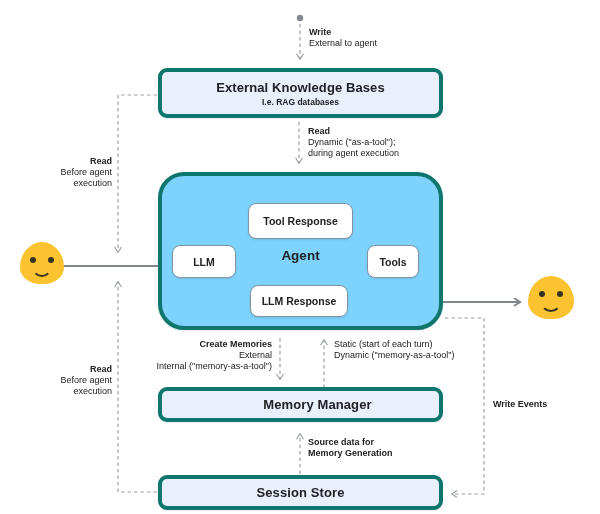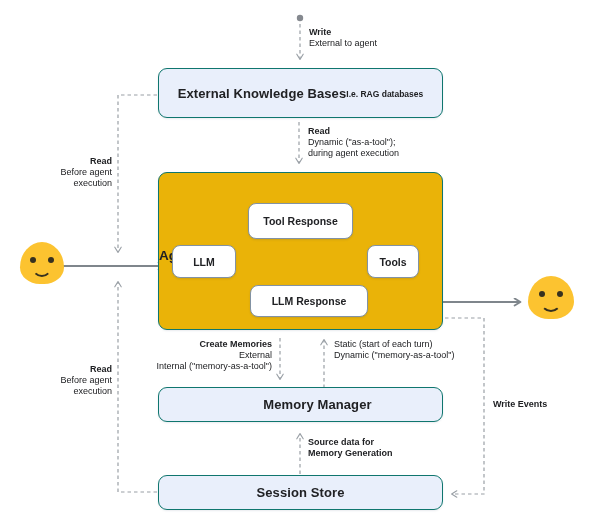--- a/index.html
+++ b/index.html
@@ -3,25 +3,25 @@
 <meta charset="utf-8">
 <style>
   html,body{margin:0;padding:0;background:#ffffff;}
   .canvas{
     position:relative;width:600px;height:514px;background:#ffffff;overflow:hidden;
     font-family:"Liberation Sans", sans-serif;color:#202124;
   }
   .wires{position:absolute;left:0;top:0;}
   .node{position:absolute;box-sizing:border-box;border-radius:9px;}
   .outer{
-    background:#e9effb;border:1px solid #0f766e;
+    background:#e9effb;border:4px solid #0f766e;
     box-shadow:0 1px 2px rgba(100,110,140,.14);
-    display:flex;align-items:center;justify-content:center;
+    display:flex;flex-direction:column;align-items:center;justify-content:center;
   }
-  .outer.agent-box{background:#eab308;justify-content:flex-start;}
+  .outer.agent-box{background:#7dd3fc;justify-content:center;border-radius:26px;}
   .node-title{font-size:13px;font-weight:700;letter-spacing:.1px;}
   .node-sub{font-size:8.5px;font-weight:700;margin-top:2px;}
   .agent-title{margin-top:9px;font-size:13.5px;font-weight:700;}
   .inner{
     background:#ffffff;border:1.5px solid #8292a3;border-radius:8px;
     box-shadow:0 1px 2px rgba(60,70,90,.15);
     display:flex;align-items:center;justify-content:center;
     font-size:10.5px;font-weight:700;
   }
   .annot{position:absolute;font-size:9px;line-height:11px;color:#202124;}
@@ -88,21 +88,21 @@
 
   <div class="node inner" style="left:248px;top:203px;width:105px;height:36px;">
     <span>Tool Response</span>
   </div>
   <div class="node inner" style="left:172px;top:245px;width:64px;height:33px;">
     <span>LLM</span>
   </div>
   <div class="node inner" style="left:367px;top:245px;width:52px;height:33px;">
     <span>Tools</span>
   </div>
-  <div class="node inner" style="left:250px;top:285px;width:118px;height:32px;">
+  <div class="node inner" style="left:250px;top:285px;width:98px;height:32px;">
     <span>LLM Response</span>
   </div>
 
   <div class="node outer" style="left:158px;top:387px;width:285px;height:35px;padding-left:34px;">
     <div class="node-title">Memory Manager</div>
   </div>
 
   <div class="node outer" style="left:158px;top:475px;width:285px;height:35px;">
     <div class="node-title">Session Store</div>
   </div>

